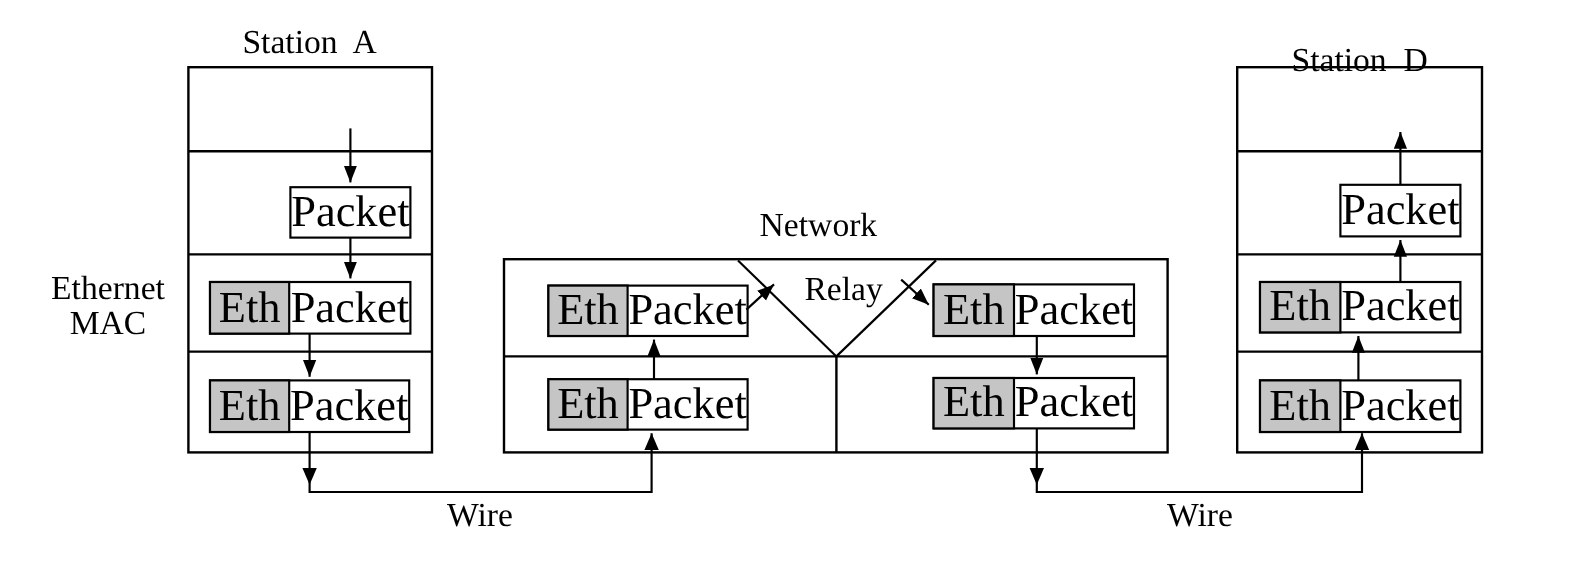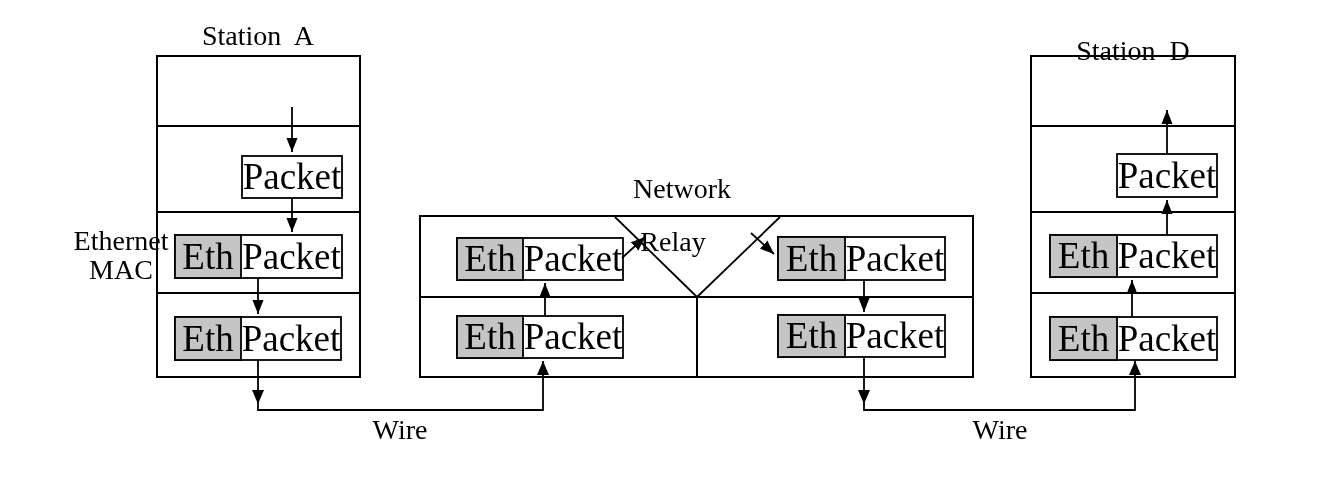--- a/index.html
+++ b/index.html
@@ -12,21 +12,21 @@
     overflow:hidden;
   }
   .canvas svg{position:absolute;left:0;top:0;}
   .lbl{
     position:absolute;
     text-align:center;
     font-size:28px;
     line-height:30px;
     white-space:pre;
   }
-  .lbl.multi{white-space:pre-line;line-height:29px;padding-left:31px;}
+  .lbl.multi{white-space:pre-line;line-height:29px;}
   .cell{
     position:absolute;
     text-align:center;
     font-size:37px;
     white-space:pre;
   }
   .box{fill:#ffffff;stroke:#000;stroke-width:2;}
   .frame{fill:#ffffff;stroke:#000;stroke-width:1.8;}
   .ethrect{stroke:#000;stroke-width:1.8;}
   .ln{stroke:#000;stroke-width:2;fill:none;}
@@ -102,21 +102,21 @@
     <polygon class="tri" points="537,375 549,375 543,361"></polygon>
 
     <path class="ar" d="M864,357 L864,410 L1135,410 L1135,361"></path>
     <polygon class="tri" points="858,390 870,390 864,404"></polygon>
     <polygon class="tri" points="1129,375 1141,375 1135,361"></polygon>
   </svg>
 
   <div class="lbl" style="left:158px;top:21px;width:200px;">Station  A</div>
   <div class="lbl" style="left:1033px;top:36px;width:200px;">Station  D</div>
   <div class="lbl" style="left:582px;top:174px;width:200px;">Network</div>
-  <div class="lbl" style="left:573px;top:227px;width:200px;">Relay</div>
+  <div class="lbl" style="left:603px;top:227px;width:200px;">Relay</div>
 
   <div class="lbl multi" style="left:0px;top:226px;width:180px;">Ethernet
 MAC</div>
 
   <div class="lbl" style="left:300px;top:415px;width:200px;">Wire</div>
   <div class="lbl" style="left:900px;top:415px;width:200px;">Wire</div>
 
   <div class="cell" style="left:242px;top:156px;width:100px;line-height:42px;">Packet</div>
   <div class="cell" style="left:175px;top:235px;width:66px;line-height:43px;">Eth</div>
   <div class="cell" style="left:241px;top:235px;width:101px;line-height:43px;">Packet</div>

